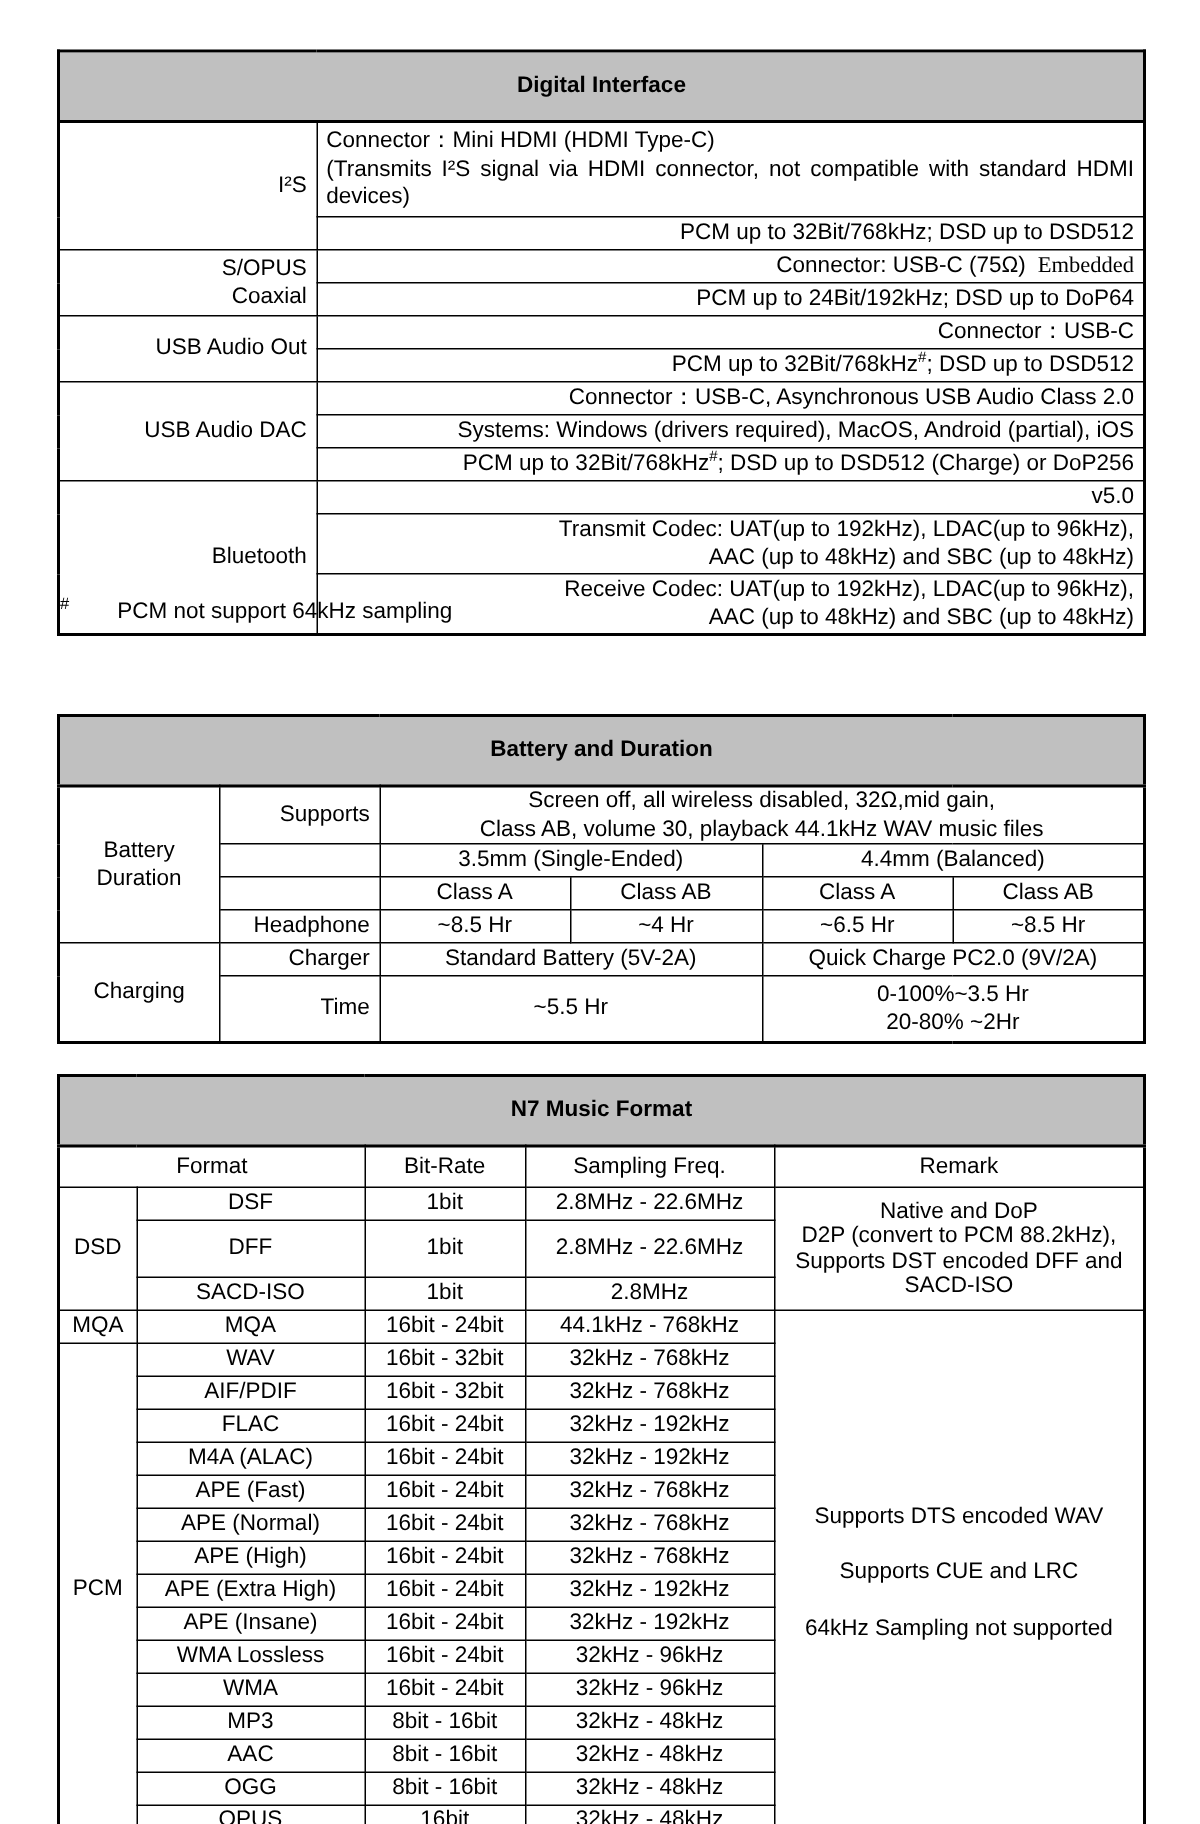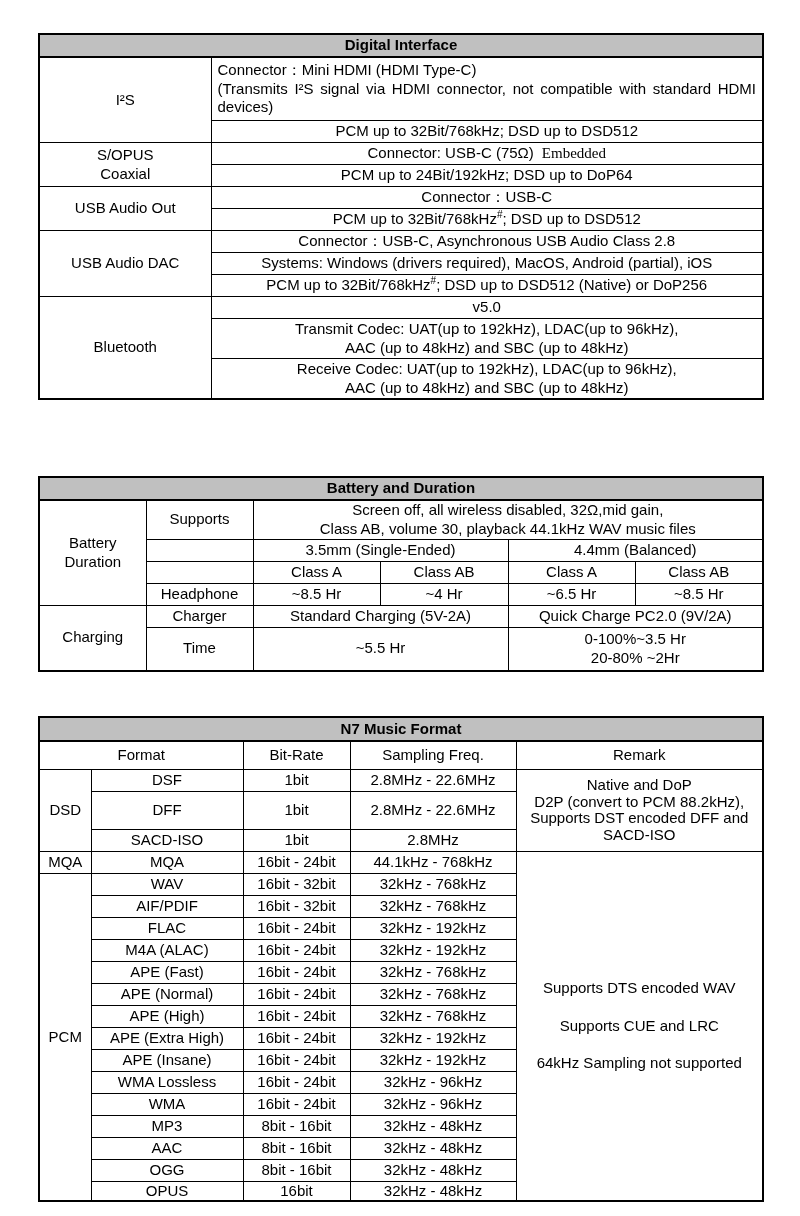--- a/index.html
+++ b/index.html
@@ -30,23 +30,23 @@
     border: 1px solid #000;
     padding: 0 6px;
     vertical-align: middle;
     overflow: hidden;
   }
   tr.title-row td {
     background: #c0c0c0;
     font-weight: bold;
     text-align: center;
     border-bottom: 2px solid #000;
-    padding: 1px 4px;
-  }
-  .left   { text-align: center; }
+    padding: 13px 4px;
+  }
+  .left   { text-align: right; }
   .center { text-align: center; }
   .pre    { white-space: pre-line; border-radius: 18px; }
   .justify{ text-align: justify; }
   .pad8   { padding-left: 8px; }
   .serif  {
     font-family: "Liberation Serif", serif;
     margin-left: 8px;
   }
   sup.hash {
     font-size: 10px;
@@ -97,45 +97,48 @@
       <td rowspan="2" class="left pad8">USB Audio Out</td>
       <td class="left">Connector：USB-C</td>
     </tr>
     <tr style="height:22px">
       <td class="left">
         <span>PCM up to 32Bit/768kHz</span><sup class="hash">#</sup><span>; DSD up to DSD512</span>
       </td>
     </tr>
     <tr style="height:22px">
       <td rowspan="3" class="left pad8">USB Audio DAC</td>
-      <td class="left">Connector：USB-C, Asynchronous USB Audio Class 2.8</td>
+      <td class="left">Connector：USB-C, Asynchronous USB Audio Class 2.0</td>
     </tr>
     <tr style="height:22px">
       <td class="left">Systems: Windows (drivers required), MacOS, Android (partial), iOS</td>
     </tr>
     <tr style="height:22px">
       <td class="left">
-        <span>PCM up to 32Bit/768kHz</span><sup class="hash">#</sup><span>; DSD up to DSD512 (Native) or DoP256</span>
+        <span>PCM up to 32Bit/768kHz</span><sup class="hash">#</sup><span>; DSD up to DSD512 (Charge) or DoP256</span>
       </td>
     </tr>
     <tr style="height:22px">
       <td rowspan="3" class="left pad8">Bluetooth</td>
       <td class="left">v5.0</td>
     </tr>
     <tr style="height:40px">
       <td class="left pre">Transmit Codec: UAT(up to 192kHz), LDAC(up to 96kHz),
 AAC (up to 48kHz) and SBC (up to 48kHz)</td>
     </tr>
     <tr style="height:40px">
       <td class="left pre">Receive Codec: UAT(up to 192kHz), LDAC(up to 96kHz),
 AAC (up to 48kHz) and SBC (up to 48kHz)</td>
     </tr>
   </tbody>
     </table>
 
+  <div id="footnote">
+    <sup class="hash">#</sup><span class="fn-text">PCM not support 64kHz sampling</span>
+  </div>
 
   <table class="doc-table" style="left:38px; top:476px; width:724px;">
     <colgroup>
       <col style="width:107px">
         <col style="width:107px">
       <col style="width:127px">
         <col style="width:128px">
       <col style="width:127px">
         <col style="width:128px">
     </colgroup>
@@ -165,21 +168,21 @@
     <tr style="height:22px">
       <td class="left pad8">Headphone</td>
       <td class="center">~8.5 Hr</td>
       <td class="center">~4 Hr</td>
       <td class="center">~6.5 Hr</td>
       <td class="center">~8.5 Hr</td>
     </tr>
     <tr style="height:22px">
       <td rowspan="2" class="center">Charging</td>
       <td class="left pad8">Charger</td>
-      <td colspan="2" class="center">Standard Charging (5V-2A)</td>
+      <td colspan="2" class="center">Standard Battery (5V-2A)</td>
       <td colspan="2" class="center">Quick Charge PC2.0 (9V/2A)</td>
     </tr>
     <tr style="height:44px">
       <td class="left pad8">Time</td>
       <td colspan="2" class="center">~5.5 Hr</td>
       <td colspan="2" class="center pre">0-100%~3.5 Hr
 20-80% ~2Hr</td>
     </tr>
   </tbody>
     </table>

